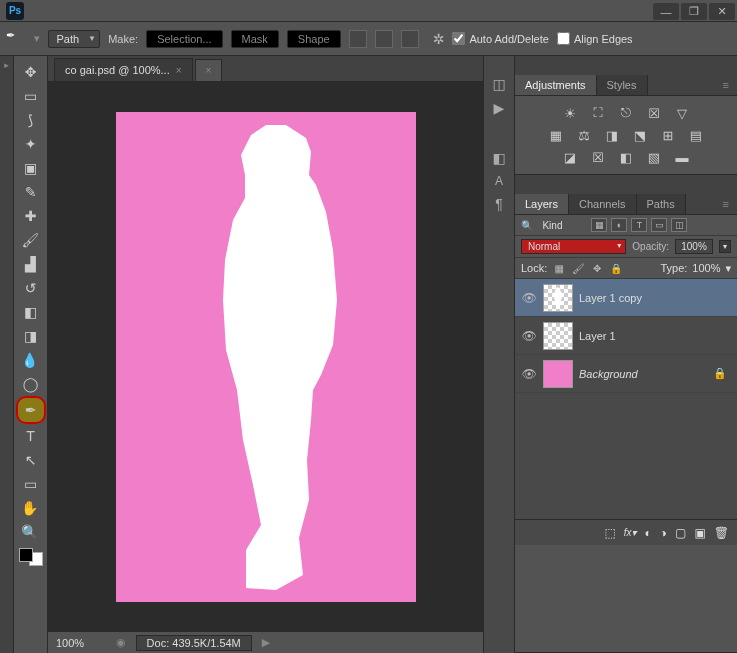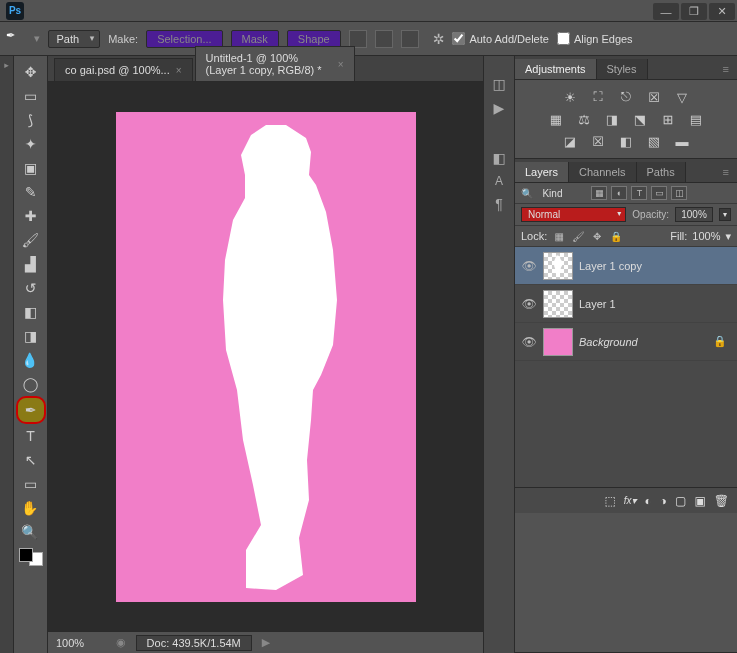--- a/index.html
+++ b/index.html
@@ -9,21 +9,21 @@
 .titlebar .menu { display: flex; margin-left: 10px; }
 .titlebar .menu span { padding: 3px 9px; cursor: default; }
 .winctrl { margin-left:auto; display:flex; }
 .winctrl div { width:26px; height:17px; background:#3a3a3a; margin:2px 2px 0 0; display:flex;align-items:center;justify-content:center;color:#bbb; border-radius:2px;}
 .optbar { height:34px; background:#535353; display:flex;align-items:center;padding:0 6px; gap:8px; border-bottom:1px solid #2a2a2a;}
 .optbar .icon { width:20px;height:20px; }
 .optbar .pen {color:#fff;}
 .optbar .dd { background:#464646; border:1px solid #2a2a2a; padding:2px 20px 2px 8px; border-radius:2px; position:relative;}
 .optbar .dd:after{content:"▾";position:absolute;right:5px;top:2px;font-size:9px;color:#bbb}
 .optbar .lbl{color:#ccc;font-size:11px;}
-.optbar .btn{background:#4c1d95;border:1px solid #2a2a2a;padding:2px 10px;border-radius:2px;color:#888;text-align:center;}
+.optbar .btn{background:#000000;border:1px solid #2a2a2a;padding:2px 10px;border-radius:2px;color:#888;text-align:center;}
 .optbar .ico{width:18px;height:18px;border:1px solid #666;background:#464646;}
 .optbar .gear{font-size:14px;color:#bbb;margin-left:6px;}
 .optbar input[type=checkbox]{accent-color:#777;}
 .optbar .chk{display:flex;align-items:center;gap:4px;color:#ccc;}
 
 .main { display:flex; height:597px; }
 .leftstrip{width:14px;background:#424242;border-right:1px solid #2a2a2a;padding-top:4px;}
 .leftstrip .dots{font-size:9px;color:#888;text-align:center;}
 
 .toolbox { width:34px; background:#535353; border-right:1px solid #2a2a2a; display:flex;flex-direction:column;align-items:center;padding-top:4px;gap:0;}
@@ -43,21 +43,21 @@
 .silhouette{position:absolute;left:55px;top:8px;}
 .status{height:22px;background:#535353;display:flex;align-items:center;padding:0 8px;gap:10px;color:#bbb;border-top:1px solid #2a2a2a;}
 .status .zoom{width:50px;}
 .status .docsize{background:#424242;padding:1px 10px;border:1px solid #2a2a2a;}
 
 .midstrip{width:32px;background:#494949;border-left:1px solid #2a2a2a;border-right:1px solid #2a2a2a;display:flex;flex-direction:column;align-items:center;gap:8px;padding-top:20px;}
 .midstrip div{color:#aaa;font-size:14px;}
 
 .panels{width:222px;background:#535353;display:flex;flex-direction:column;}
 .panel{border-bottom:1px solid #2a2a2a;}
-.ptabs{display:flex;background:#424242;height:24px;align-items:flex-end;border-bottom:1px solid #2a2a2a;}
+.ptabs{display:flex;background:#424242;height:40px;align-items:flex-end;border-bottom:1px solid #2a2a2a;}
 .ptab{padding:4px 10px;background:#3a3a3a;color:#aaa;border-right:1px solid #2a2a2a;}
 .ptab.active{background:#535353;color:#eee;}
 .ptabs .menu{margin-left:auto;padding:4px 8px;color:#888;}
 .pbody{padding:6px 8px;}
 .pbody .hdr{color:#eee;font-size:11px; font-weight:bold;margin-bottom:4px;}
 .adjgrid{display:flex;flex-wrap:wrap;gap:6px;justify-content:center;padding:2px 6px;}
 .adjgrid span{width:22px;height:18px;display:flex;align-items:center;justify-content:center;color:#ccc;font-size:13px;}
 
 .layeropts{display:flex;align-items:center;gap:4px;padding:3px 6px;border-bottom:1px solid #3a3a3a;}
 .layeropts .ico{width:16px;height:14px;border:1px solid #777;background:#464646;display:flex;align-items:center;justify-content:center;font-size:9px;color:#bbb;}
@@ -149,21 +149,20 @@
       </div>
   </div>
 
   <div class="docarea">
     <div class="tabbar">
       <div class="tab">
           <span>co gai.psd @ 100%...</span>
           <span class="x">×</span>
         </div>
       <div class="tab active">
-          <span>Untitled-1 @ 100% (Layer 1 copy, RGB/8) *</span>
           <span class="x">×</span>
         </div>
     </div>
     <div class="canvaswrap">
       <div class="canvas">
         <svg class="silhouette" width="200" height="475">
           <path fill="#ffffff" d="M95 5 L115 5 L135 18 L140 32 L138 55 L145 65 L155 92 L162 130 L166 180 L162 225 L150 255 L142 270 L140 300 L136 340 L138 380 L128 418 L132 455 L105 470 L75 468 L75 430 L90 405 L82 365 L72 320 L66 270 L55 230 L52 180 L54 140 L62 100 L74 78 L74 55 L70 35 L80 15 Z"></path>
         </svg>
       </div>
     </div>
@@ -238,21 +237,21 @@
         <span class="lbl">Opacity:</span>
         <div class="num">100%</div>
         <div class="step">▾</div>
       </div>
       <div class="lockrow">
         <span>Lock:</span>
         <span class="ico">▦</span>
         <span class="ico">🖌</span>
         <span class="ico">✥</span>
         <span class="ico">🔒</span>
-        <span style="margin-left:auto" class="lbl">Fill:</span>
+        <span style="margin-left:auto" class="lbl">Type:</span>
         <div class="num">100%</div>
         <div class="step">▾</div>
       </div>
       <div class="layerlist">
         <div class="layer sel">
           <div class="eye">👁</div>
           <div class="thumb checker">
               <div class="sil"></div>
             </div>
           <div class="nm">Layer 1 copy</div>

